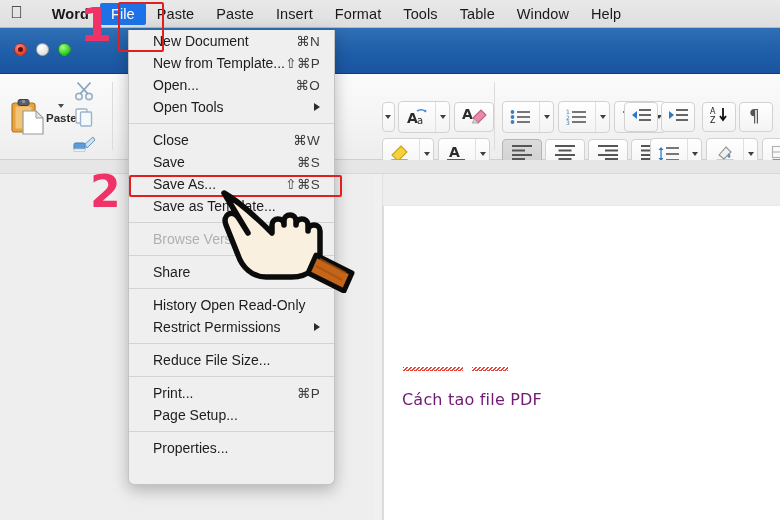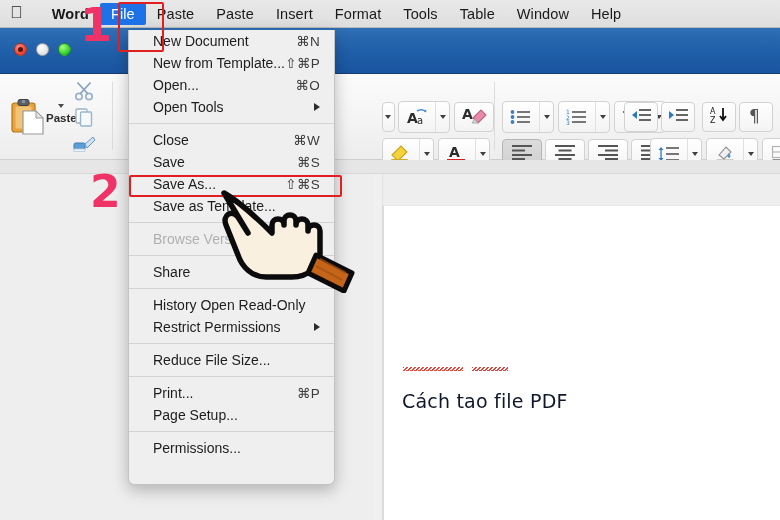--- a/index.html
+++ b/index.html
@@ -167,21 +167,21 @@
     box-shadow: 0 0 2px rgba(0,0,0,0.07);
   }
   .page-vrule {
     position: absolute; left: 373px; top: 14px;
     width: 10px; height: 346px;
     background: #f0f0f0;
     border-right: 1px solid #e0e0e0;
   }
   .doc-text {
     position: absolute; left: 18px; top: 184px;
-    font-size: 19px; color: #0f172a;
+    font-size: 16px; color: #701a75;
     font-family: "DejaVu Sans", sans-serif;
     letter-spacing: 0.2px;
     white-space: nowrap;
   }
   .squiggle {
     position: absolute; height: 4px;
     background-image:
       repeating-linear-gradient(135deg,
         #e23b2e 0 1.2px, transparent 1.2px 2.4px);
     background-size: 4px 4px;
@@ -657,21 +657,21 @@
       <span class="spacer"></span>
       <span class="sc">⌘P</span>
     </div>
     <div class="mi">
       <span class="lbl">Page Setup...</span>
     </div>
 
     <div class="menu-sep"></div>
 
     <div class="mi">
-      <span class="lbl">Permissions...</span>
+      <span class="lbl">Properties...</span>
     </div>
 
   </div>
 
   <div class="hl-box" id="hl-file"></div>
   <div class="hl-box" id="hl-saveas"></div>
 
   <div class="marker" id="marker-1">1</div>
   <div class="marker" id="marker-2">2</div>
 

